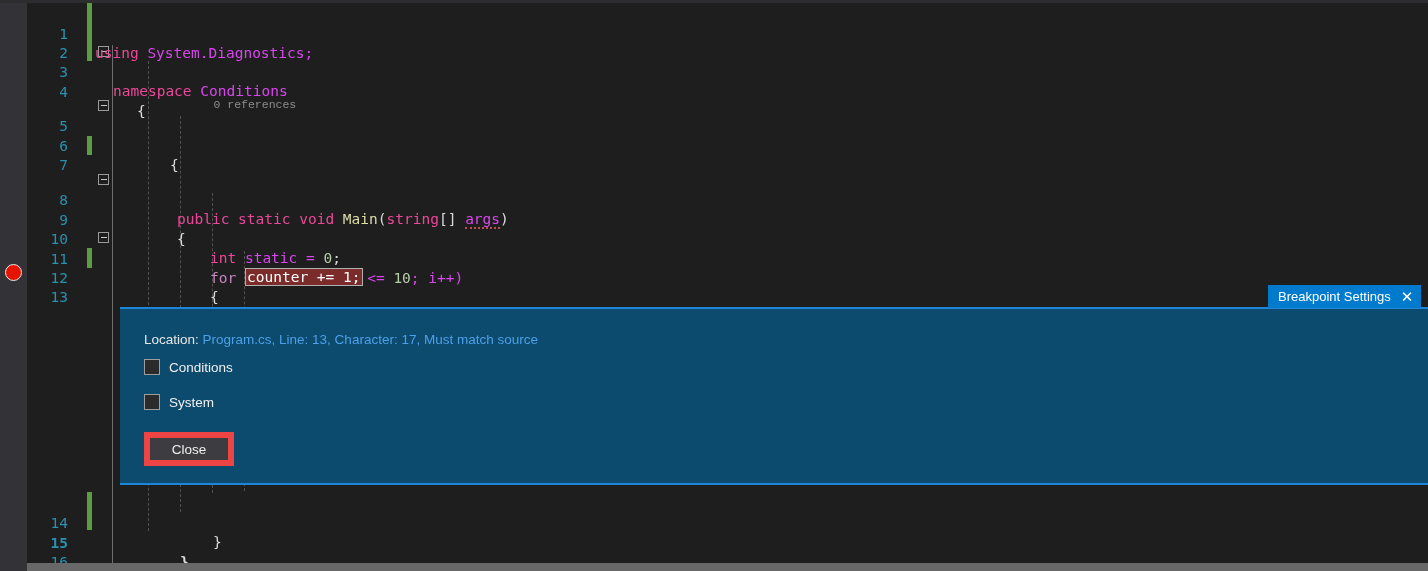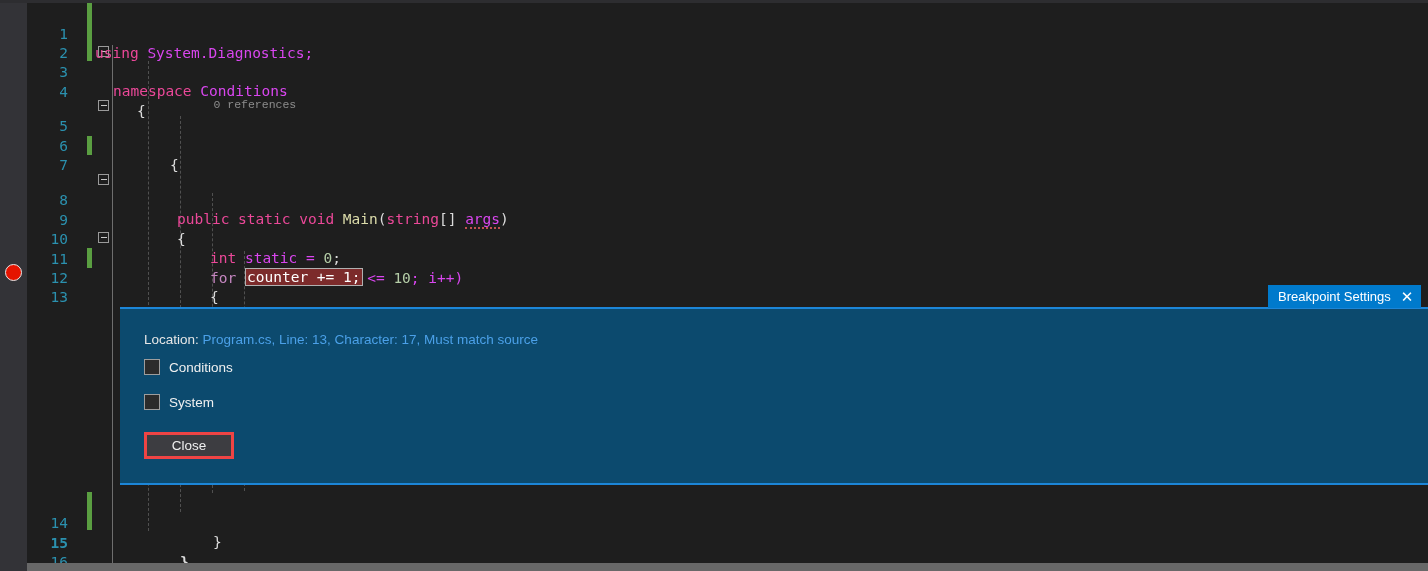--- a/index.html
+++ b/index.html
@@ -221,23 +221,23 @@
     font-size: 13.5px;
     color: #f0f0f0;
     white-space: nowrap;
   }
 
   .close-btn {
     position: absolute;
     left: 24px;
     top: 123px;
     width: 90px;
-    height: 27px;
+    height: 34px;
     background: #3d3d41;
-    border: 3px solid #ef4444;
+    border: 6px solid #ef4444;
     color: #f0f0f0;
     font-family: "Liberation Sans", sans-serif;
     font-size: 13.5px;
     cursor: pointer;
     box-sizing: border-box;
   }
 
   
   .hscroll {
     position: absolute;

